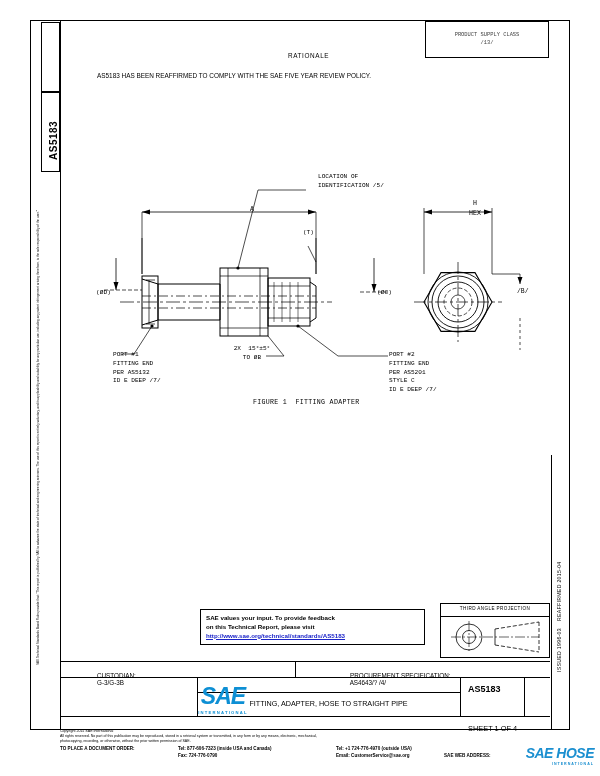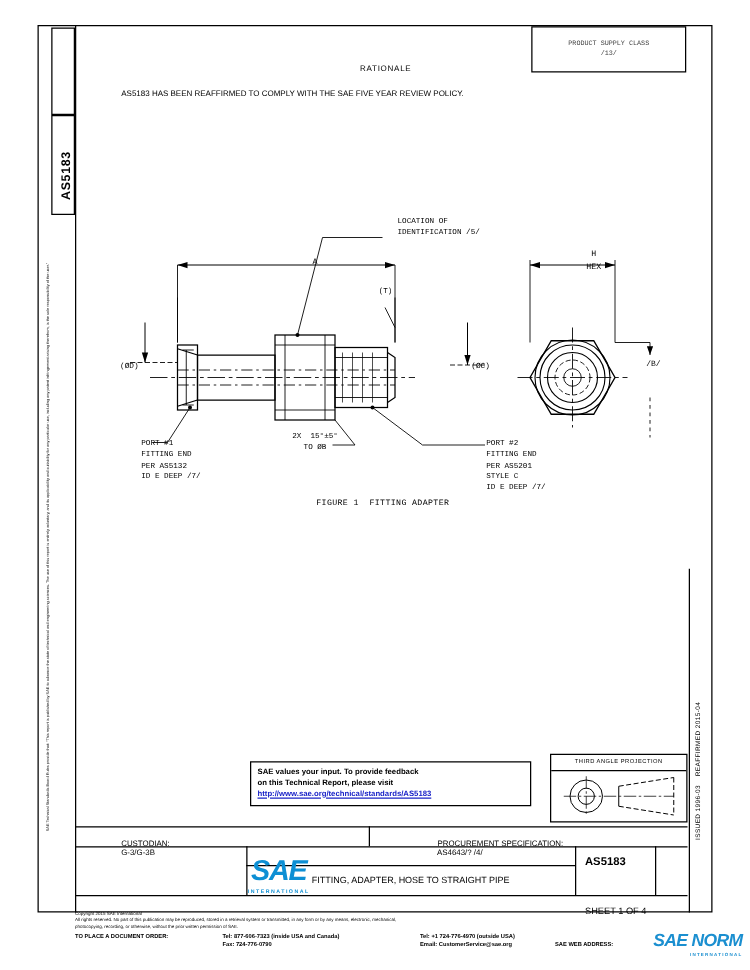--- a/index.html
+++ b/index.html
@@ -237,17 +237,17 @@
     </div>
     <div class="row">
       <span style="width:118px;"></span>
       <span class="big" style="width:158px;">Fax: 724-776-0790</span>
       <span class="big" style="width:108px;">Email: CustomerService@sae.org</span>
       <span class="big">SAE WEB ADDRESS:</span>
     </div>
   </div>
 
   <div class="sae-norm" style="right:6px;bottom:10px;text-align:right;">
-    <span style="font-size:14px;font-style:italic;letter-spacing:-.5px;">SAE NORM</span>
+    <span style="font-size:14px;font-style:italic;letter-spacing:-.5px;">SAE HOSE</span>
     <div style="font-size:3.6px;letter-spacing:1px;">INTERNATIONAL</div>
   </div>
 
 </div>
 
 </body></html>

